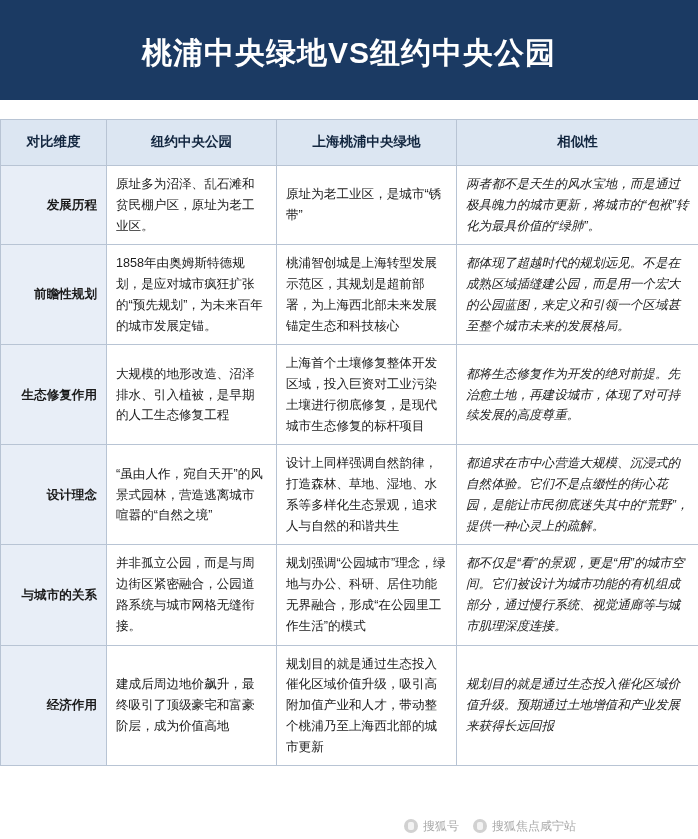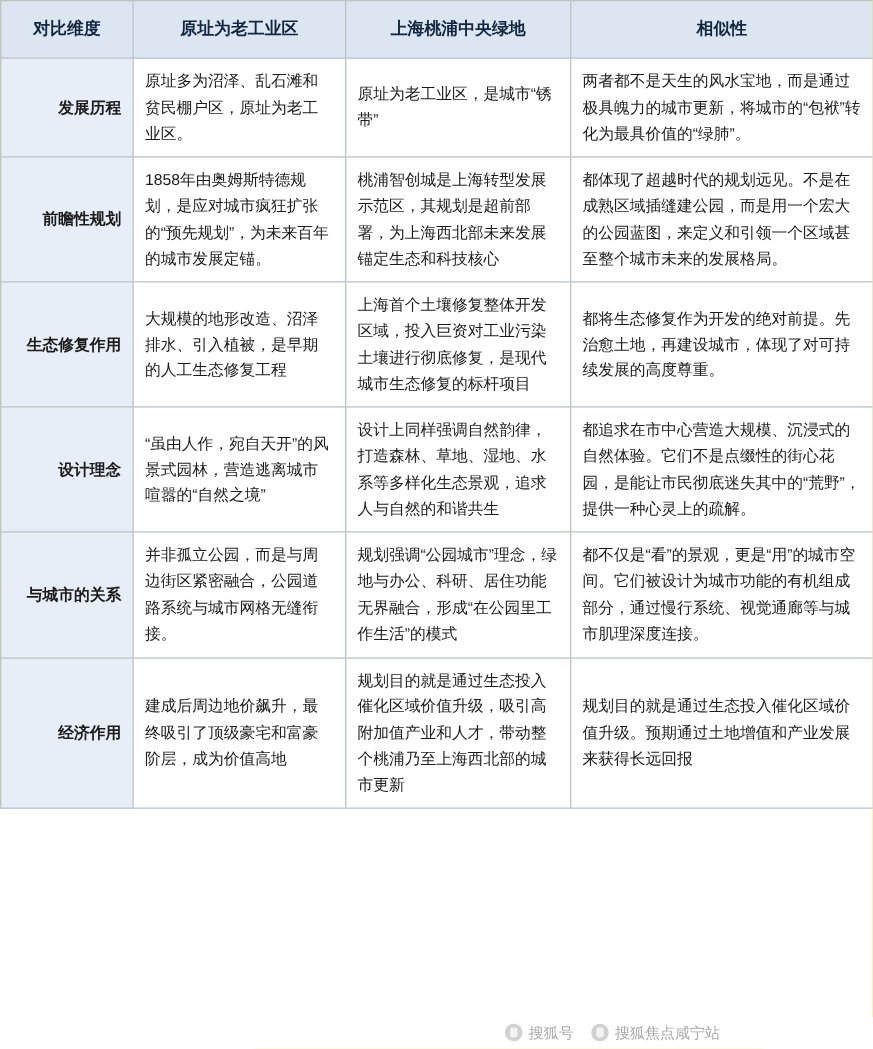--- a/index.html
+++ b/index.html
@@ -40,21 +40,22 @@
     letter-spacing: 1px;
     text-align: center;
     line-height: 1.2;
     font-family: "Liberation Sans", "DejaVu Sans", sans-serif;
   }
   
   table.cmp {
     border-collapse: collapse;
     width: 698px;
     table-layout: fixed;
-    background: #fde047;
+    background: #0c4a6e;
+    margin-top: 19px;
   }
   table.cmp col.c0 { width: 106px; }
   table.cmp col.c1 { width: 170px; }
   table.cmp col.c2 { width: 180px; }
   table.cmp col.c3 { width: 242px; }
 
   table.cmp th, table.cmp td {
     border: 1px solid #b8c4d4;
     vertical-align: middle;
     box-sizing: border-box;
@@ -79,20 +80,21 @@
     color: #12263f;
   }
   td.body-cell {
     background: #ffffff;
     text-align: left;
   }
   td.sim {
     background: #ffffff;
     color: #e8212c;
     text-align: left;
+    font-style: italic;
   }
   
   .watermark {
     position: absolute;
     left: 0;
     bottom: 0;
     width: 586px;
     height: 26px;
     display: flex;
     align-items: center;
@@ -127,32 +129,35 @@
     height: 8px;
     border-radius: 2px;
     background: #f2f2f2;
   }
 </style>
 </head>
 <body>
 
 <div class="page">
 
+  <div class="title-band">
+    <div class="title-text">桃浦中央绿地VS纽约中央公园</div>
+  </div>
 
   <table class="cmp">
     <colgroup>
       <col class="c0">
         <col class="c1">
         <col class="c2">
         <col class="c3">
     </colgroup>
     <thead>
       <tr>
         <th>对比维度</th>
-        <th>原址为老工业区</th>
+        <th>纽约中央公园</th>
         <th>上海桃浦中央绿地</th>
         <th>相似性</th>
       </tr>
     </thead>
     <tbody>
       <tr>
         <td class="dim">发展历程</td>
         <td class="body-cell">原址多为沼泽、乱石滩和贫民棚户区，原址为老工业区。</td>
         <td class="body-cell">原址为老工业区，是城市“锈带”</td>
         <td class="sim">两者都不是天生的风水宝地，而是通过极具魄力的城市更新，将城市的“包袱”转化为最具价值的“绿肺”。</td>

